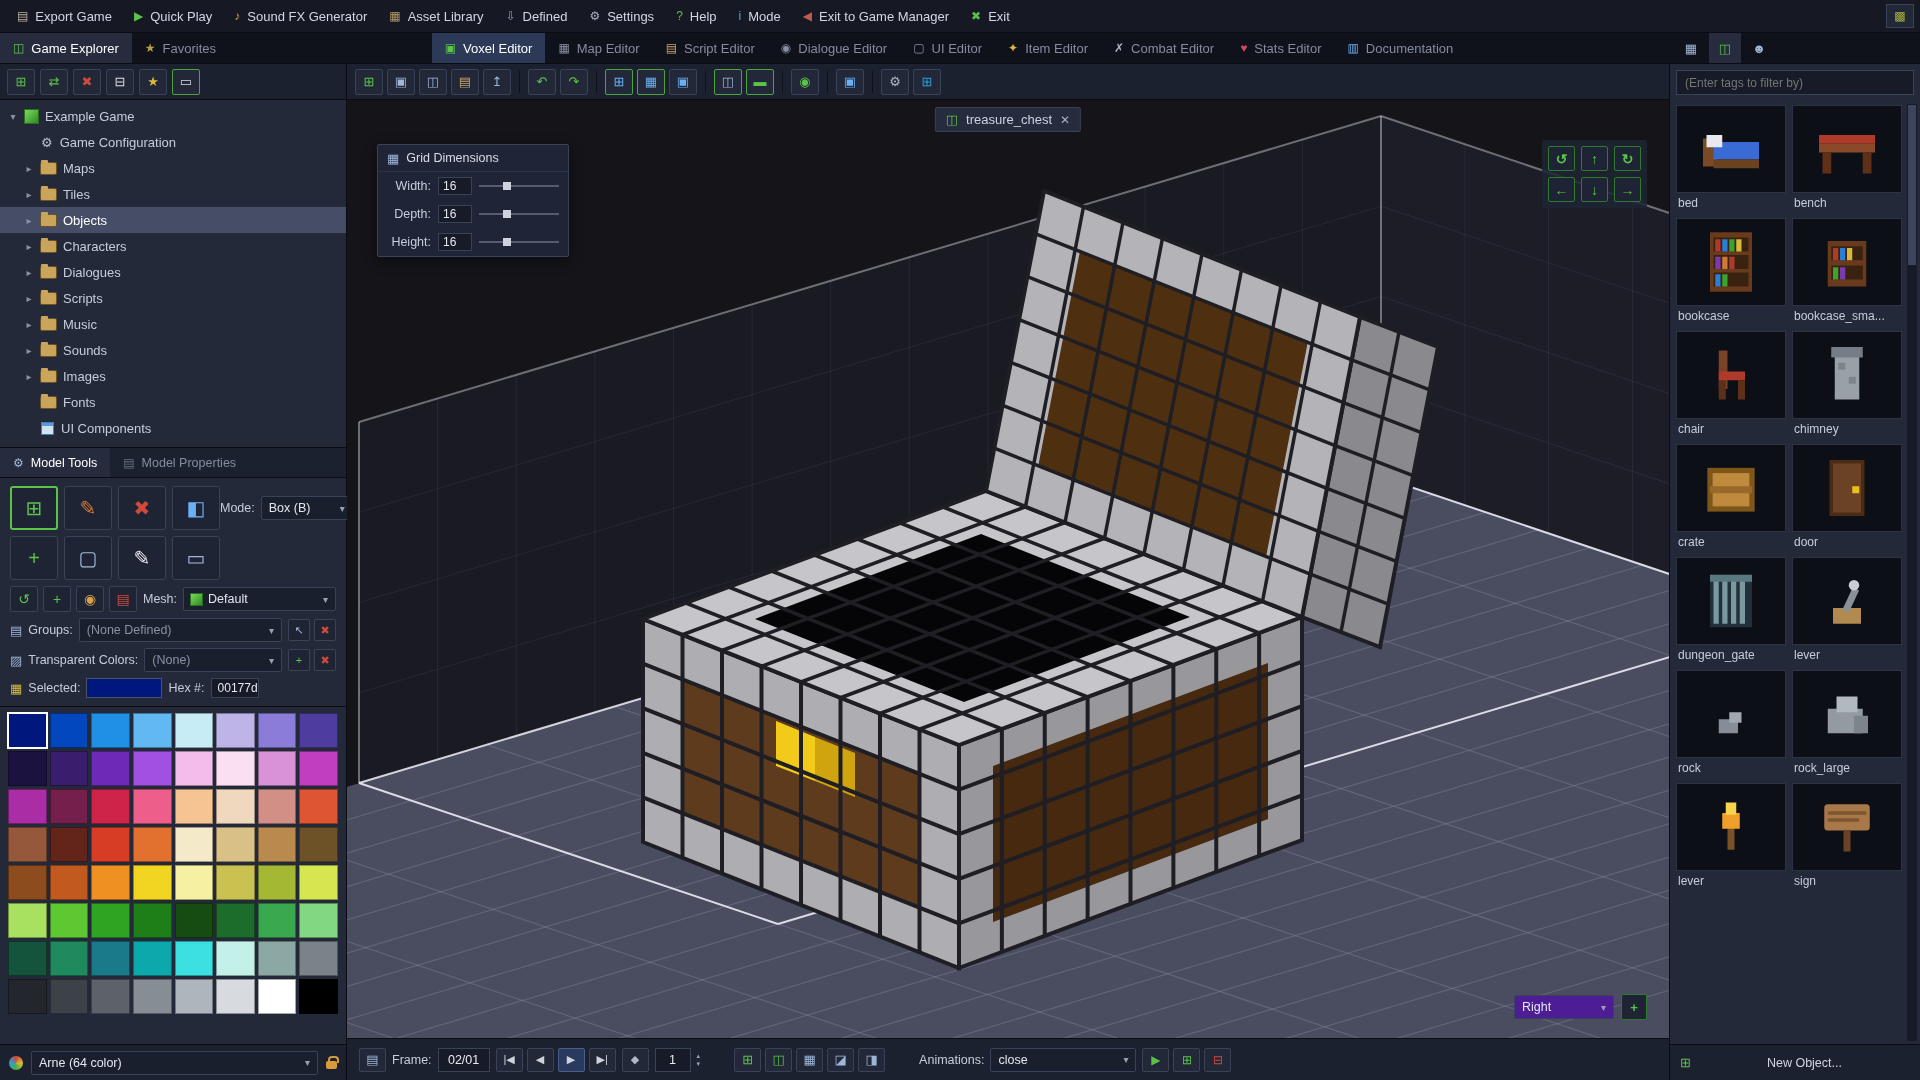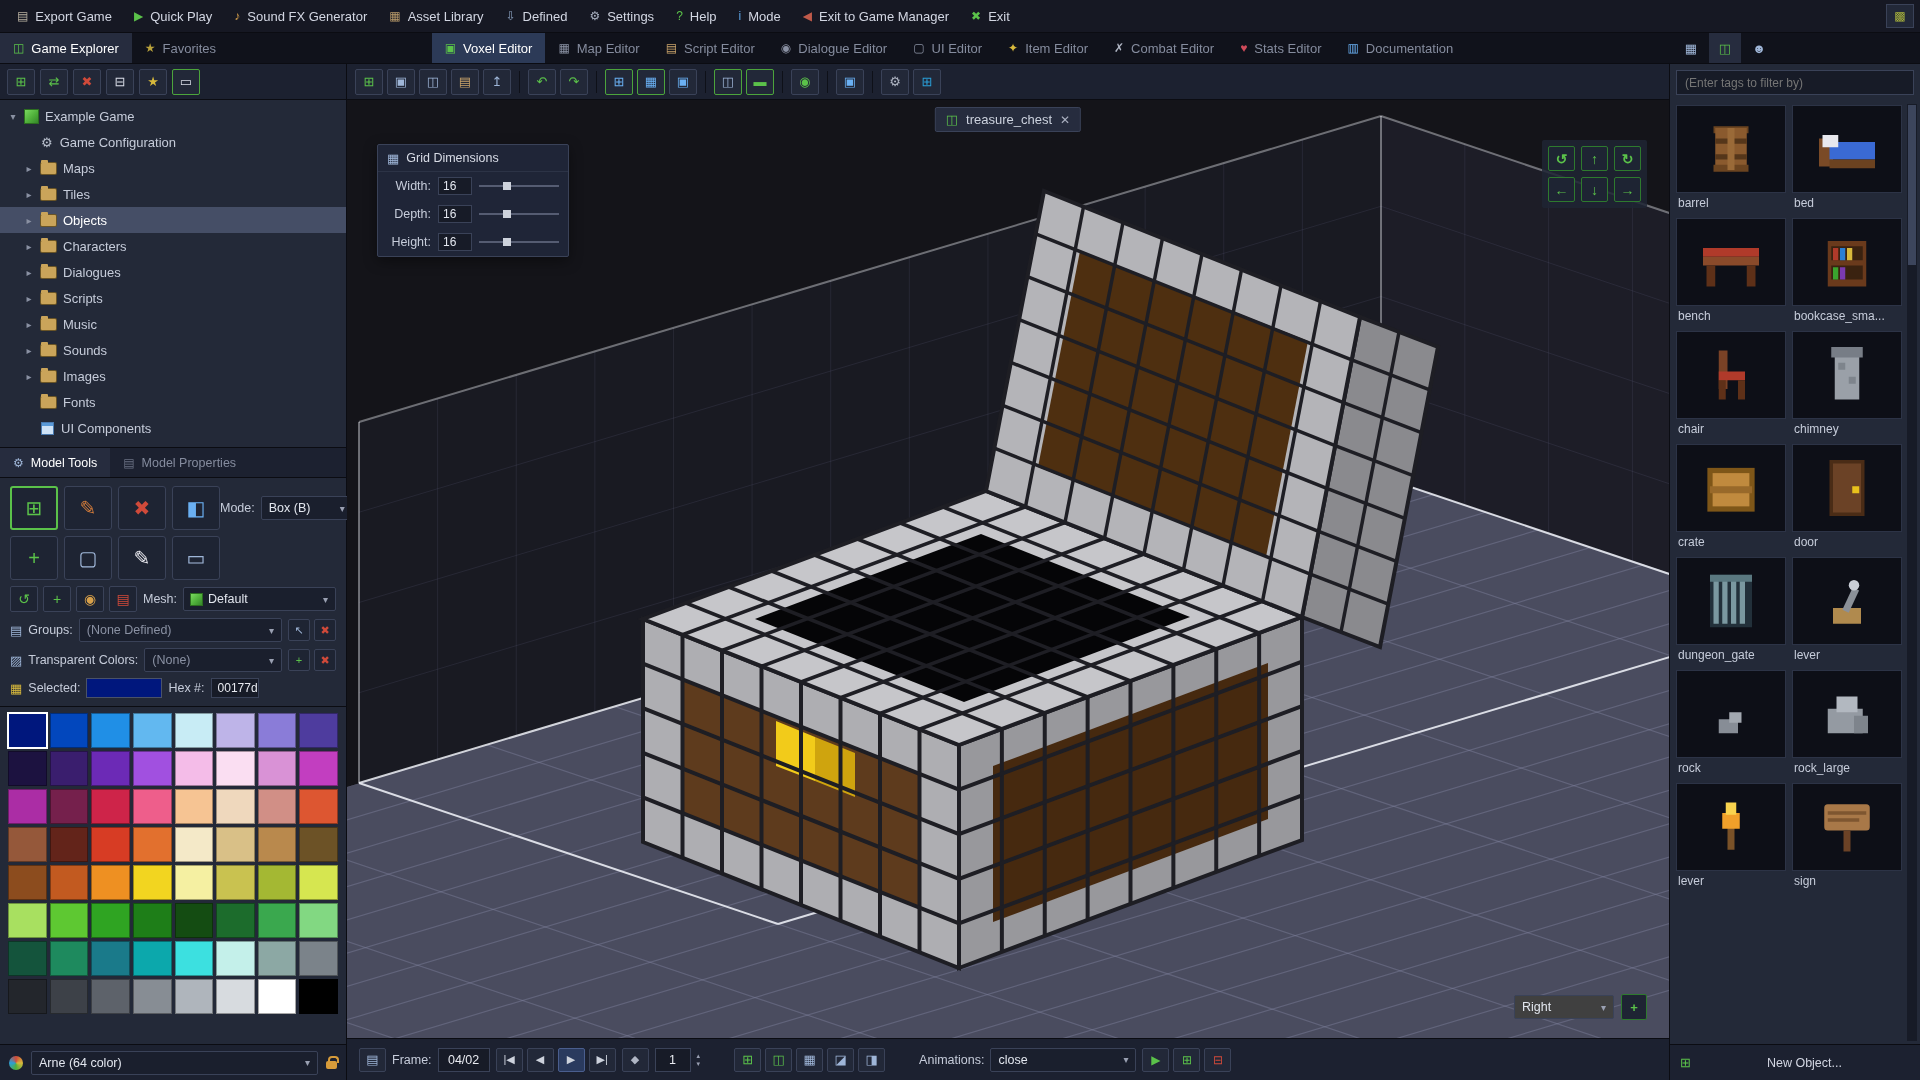--- a/index.html
+++ b/index.html
@@ -82,21 +82,21 @@
 #grid-panel .hdr{display:flex;align-items:center;gap:7px;padding:6px 9px;border-bottom:1px solid #2c3346;color:#d8dce6;font-size:12.5px}
 .gp-row{display:flex;align-items:center;gap:7px;padding:5px 9px}
 .gp-row .lbl{width:44px;text-align:right}
 .gp-val{width:34px;height:18px;background:#171b27;border:1px solid #3a4258;color:#e2e6ee;font-size:12px;display:flex;align-items:center;padding:0 4px}
 .slider{position:relative;flex:1;height:14px}
 .slider .track{position:absolute;left:0;right:0;top:6px;height:2px;background:#555c72}
 .slider .thumb{position:absolute;top:3px;width:8px;height:8px;background:#cdd2dc}
 #rot-pad{position:absolute;right:22px;top:40px;background:rgba(30,36,52,.85);padding:6px;border-radius:2px;display:grid;grid-template-columns:repeat(3,27px);gap:6px}
 .rot-btn{height:25px;background:#1e2433;border:1px solid #2e7a2e;border-radius:2px;display:flex;align-items:center;justify-content:center;color:#5bc24a;font-weight:bold;font-size:14px}
 #camera-box{position:absolute;right:22px;bottom:18px;display:flex;gap:7px;align-items:center}
-#camera-box .select{width:100px;background:#404040}
+#camera-box .select{width:100px;background:#4c1d95}
 #camera-expand{width:26px;height:26px;background:#1e2433;border:1px solid #2e7a2e;border-radius:2px;display:flex;align-items:center;justify-content:center;color:#5bc24a;font-weight:bold}
 
 #timeline{height:42px;display:flex;align-items:center;gap:6px;padding:0 12px;background:#1c2130;border-top:1px solid #0b0c12}
 .tl-box{height:24px;min-width:52px;background:#171b27;border:1px solid #3a4258;color:#e8eaf0;font-size:12.5px;display:flex;align-items:center;justify-content:center;padding:0 6px}
 .tl-btn{width:27px;height:24px;background:#222838;border:1px solid #3a4258;border-radius:2px;display:flex;align-items:center;justify-content:center;color:#cdd2dc;font-size:11px}
 .tl-btn.play{background:#2a3a5e;border-color:#4a5e8e}
 .spin{display:flex;flex-direction:column;justify-content:center;gap:1px;color:#9aa0b2;font-size:7px;line-height:1}
 .tl-gap{width:22px}
 
 #right-panel{width:251px;background:#232938;border-left:1px solid #0b0c12;display:flex;flex-direction:column}
@@ -785,21 +785,21 @@
         </div>
       </div>
 
       <div id="timeline">
         <span id="tl-list">
             <div class="tl-btn">
               <span class="glyph" style="color: rgb(159, 182, 216); font-size: 13px;">▤</span>
             </div>
           </span>
         <span class="lbl">Frame:</span>
-        <div class="tl-box">04/02</div>
+        <div class="tl-box">02/01</div>
         <span id="tl-playback" style="display:flex;gap:4px">
             <div class="tl-btn">|◀</div>
             <div class="tl-btn">◀</div>
             <div class="tl-btn play">▶</div>
             <div class="tl-btn">▶|</div>
           </span>
         <span id="tl-onion">
             <div class="tl-btn">
               <span class="glyph" style="color: rgb(176, 182, 196); font-size: 11px;">◆</span>
             </div>
@@ -843,33 +843,20 @@
             <div class="tl-btn">
               <span class="glyph" style="color: rgb(208, 74, 58); font-size: 12px;">⊟</span>
             </div>
           </span>
       </div>
     </div>
 
     <div id="right-panel">
       <input id="search" placeholder="(Enter tags to filter by)" style="">
       <div id="library">
-        <div class="lib-item">
-            <div class="lib-thumb">
-              <svg viewBox="0 0 40 40" width="70" height="70">
-                <rect x="10" y="7" width="20" height="4" fill="#6b4420"></rect>
-                <rect x="11" y="8" width="18" height="24" fill="#8a5a2e"></rect>
-                <rect x="10" y="29" width="20" height="4" fill="#6b4420"></rect>
-                <rect x="11" y="14" width="18" height="3" fill="#55361a"></rect>
-                <rect x="11" y="23" width="18" height="3" fill="#55361a"></rect>
-                <rect x="18" y="8" width="4" height="24" fill="#9a6a38"></rect>
-              </svg>
-            </div>
-            <div class="lib-label">barrel</div>
-          </div>
           <div class="lib-item">
             <div class="lib-thumb">
               <svg viewBox="0 0 40 40" width="70" height="70">
                 <rect x="4" y="14" width="8" height="16" fill="#7a4a26"></rect>
                 <rect x="10" y="16" width="26" height="10" fill="#3a6ad4"></rect>
                 <rect x="6" y="12" width="9" height="7" fill="#e8e8ee"></rect>
                 <rect x="10" y="26" width="26" height="5" fill="#6b4220"></rect>
               </svg>
             </div>
             <div class="lib-label">bed</div>
@@ -877,20 +864,40 @@
           <div class="lib-item">
             <div class="lib-thumb">
               <svg viewBox="0 0 40 40" width="70" height="70">
                 <rect x="4" y="12" width="32" height="5" fill="#b03a2a"></rect>
                 <rect x="4" y="17" width="32" height="5" fill="#8a4a2a"></rect>
                 <rect x="6" y="22" width="5" height="12" fill="#5e3018"></rect>
                 <rect x="29" y="22" width="5" height="12" fill="#5e3018"></rect>
               </svg>
             </div>
             <div class="lib-label">bench</div>
+          </div>
+          <div class="lib-item">
+            <div class="lib-thumb">
+              <svg viewBox="0 0 40 40" width="70" height="70">
+                <rect x="8" y="3" width="24" height="34" fill="#6a3a1c"></rect>
+                <rect x="10" y="6" width="20" height="8" fill="#3a2210"></rect>
+                <rect x="10" y="16" width="20" height="8" fill="#3a2210"></rect>
+                <rect x="10" y="26" width="20" height="8" fill="#3a2210"></rect>
+                <rect x="11" y="7" width="3" height="7" fill="#b03a2a"></rect>
+                <rect x="15" y="7" width="3" height="7" fill="#2a7fd4"></rect>
+                <rect x="19" y="7" width="3" height="7" fill="#3aa42e"></rect>
+                <rect x="23" y="7" width="3" height="7" fill="#d8b93c"></rect>
+                <rect x="11" y="17" width="3" height="7" fill="#7a3ab0"></rect>
+                <rect x="15" y="17" width="3" height="7" fill="#d07a3a"></rect>
+                <rect x="19" y="17" width="3" height="7" fill="#b03a2a"></rect>
+                <rect x="11" y="27" width="3" height="7" fill="#2a7fd4"></rect>
+                <rect x="15" y="27" width="3" height="7" fill="#3aa42e"></rect>
+              </svg>
+            </div>
+            <div class="lib-label">bookcase</div>
           </div>
           <div class="lib-item">
             <div class="lib-thumb">
               <svg viewBox="0 0 40 40" width="70" height="70">
                 <rect x="9" y="8" width="22" height="26" fill="#6a3a1c"></rect>
                 <rect x="11" y="11" width="18" height="8" fill="#3a2210"></rect>
                 <rect x="11" y="22" width="18" height="8" fill="#3a2210"></rect>
                 <rect x="12" y="12" width="3" height="7" fill="#b03a2a"></rect>
                 <rect x="16" y="12" width="3" height="7" fill="#2a7fd4"></rect>
                 <rect x="20" y="12" width="3" height="7" fill="#d8b93c"></rect>

